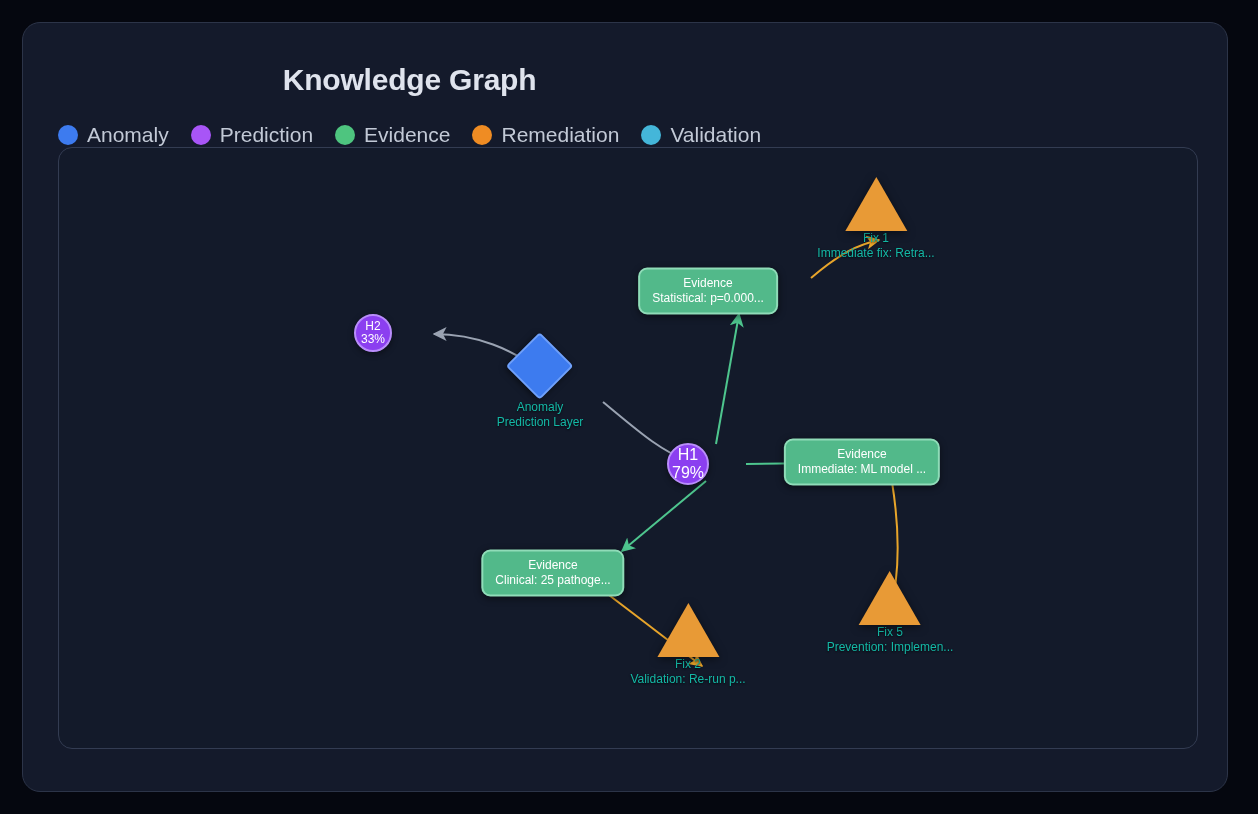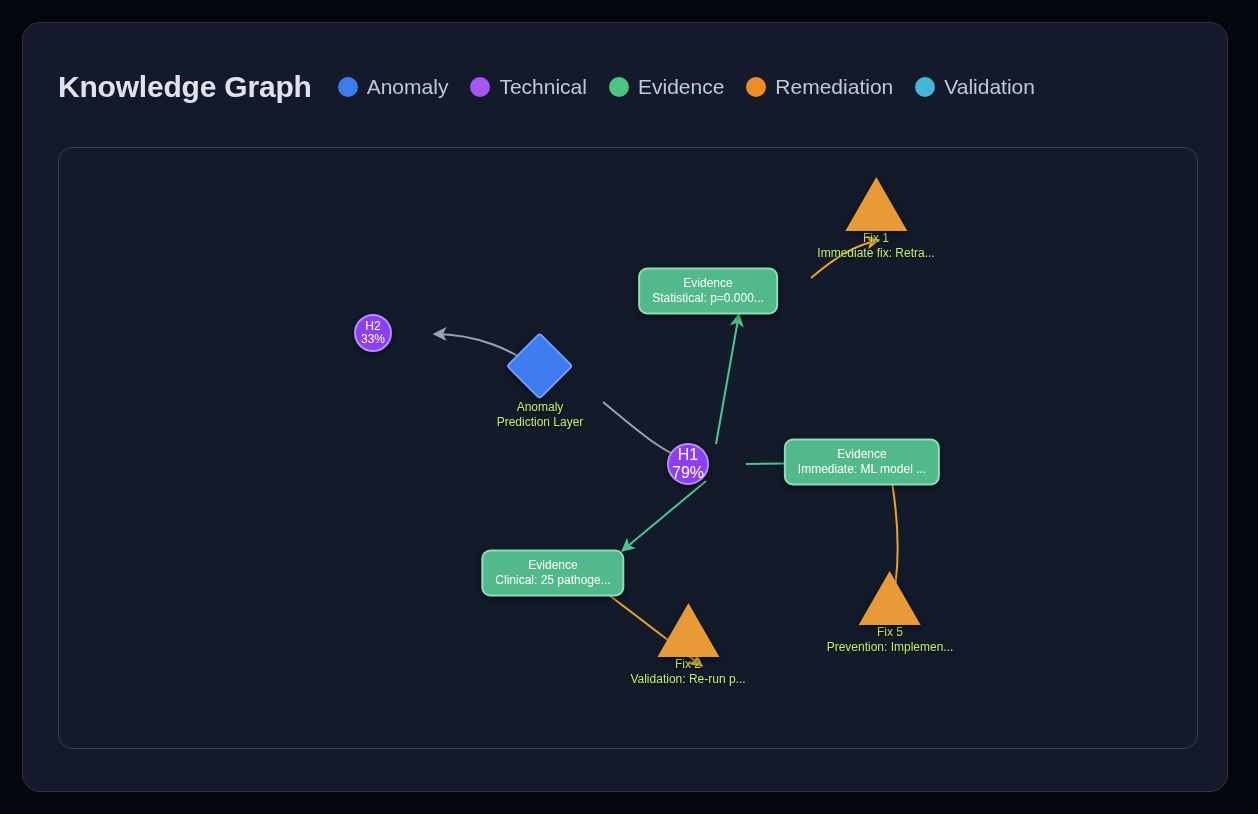--- a/index.html
+++ b/index.html
@@ -25,20 +25,21 @@
     box-sizing: border-box;
   }
   .header {
     position: absolute;
     left: 35px;
     top: 40px;
     display: flex;
     align-items: center;
     gap: 26px;
     height: 48px;
+    flex-direction: column;
   }
   .kg-title {
     font-size: 30px;
     font-weight: bold;
     color: #dfe3ed;
     letter-spacing: -0.2px;
     white-space: nowrap;
   }
   .legend {
     display: flex;
@@ -134,21 +135,21 @@
   .triangle {
     width: 0;
     height: 0;
     border-left: 31px solid transparent;
     border-right: 31px solid transparent;
     border-bottom: 54px solid #e89a36;
     filter: drop-shadow(0 2px 4px rgba(0,0,0,0.5));
   }
   .node-caption {
     text-align: center;
-    color: #bef264;
+    color: #14b8a6;
     font-size: 12px;
     line-height: 1.25;
     white-space: nowrap;
     text-shadow: 0 1px 2px rgba(0,0,0,0.75);
   }
   .caption-strong { font-size: 12px; }
 </style>
 </head>
 <body>
 
@@ -156,21 +157,21 @@
 
   <div class="header">
     <div class="kg-title">Knowledge Graph</div>
     <div class="legend">
       <div class="legend-item">
         <span class="legend-dot" style="background:#3d7bef"></span>
         <span class="legend-label">Anomaly</span>
       </div>
       <div class="legend-item">
         <span class="legend-dot" style="background:#a855f7"></span>
-        <span class="legend-label">Technical</span>
+        <span class="legend-label">Prediction</span>
       </div>
       <div class="legend-item">
         <span class="legend-dot" style="background:#4ec57f"></span>
         <span class="legend-label">Evidence</span>
       </div>
       <div class="legend-item">
         <span class="legend-dot" style="background:#ef8c23"></span>
         <span class="legend-label">Remediation</span>
       </div>
       <div class="legend-item">

